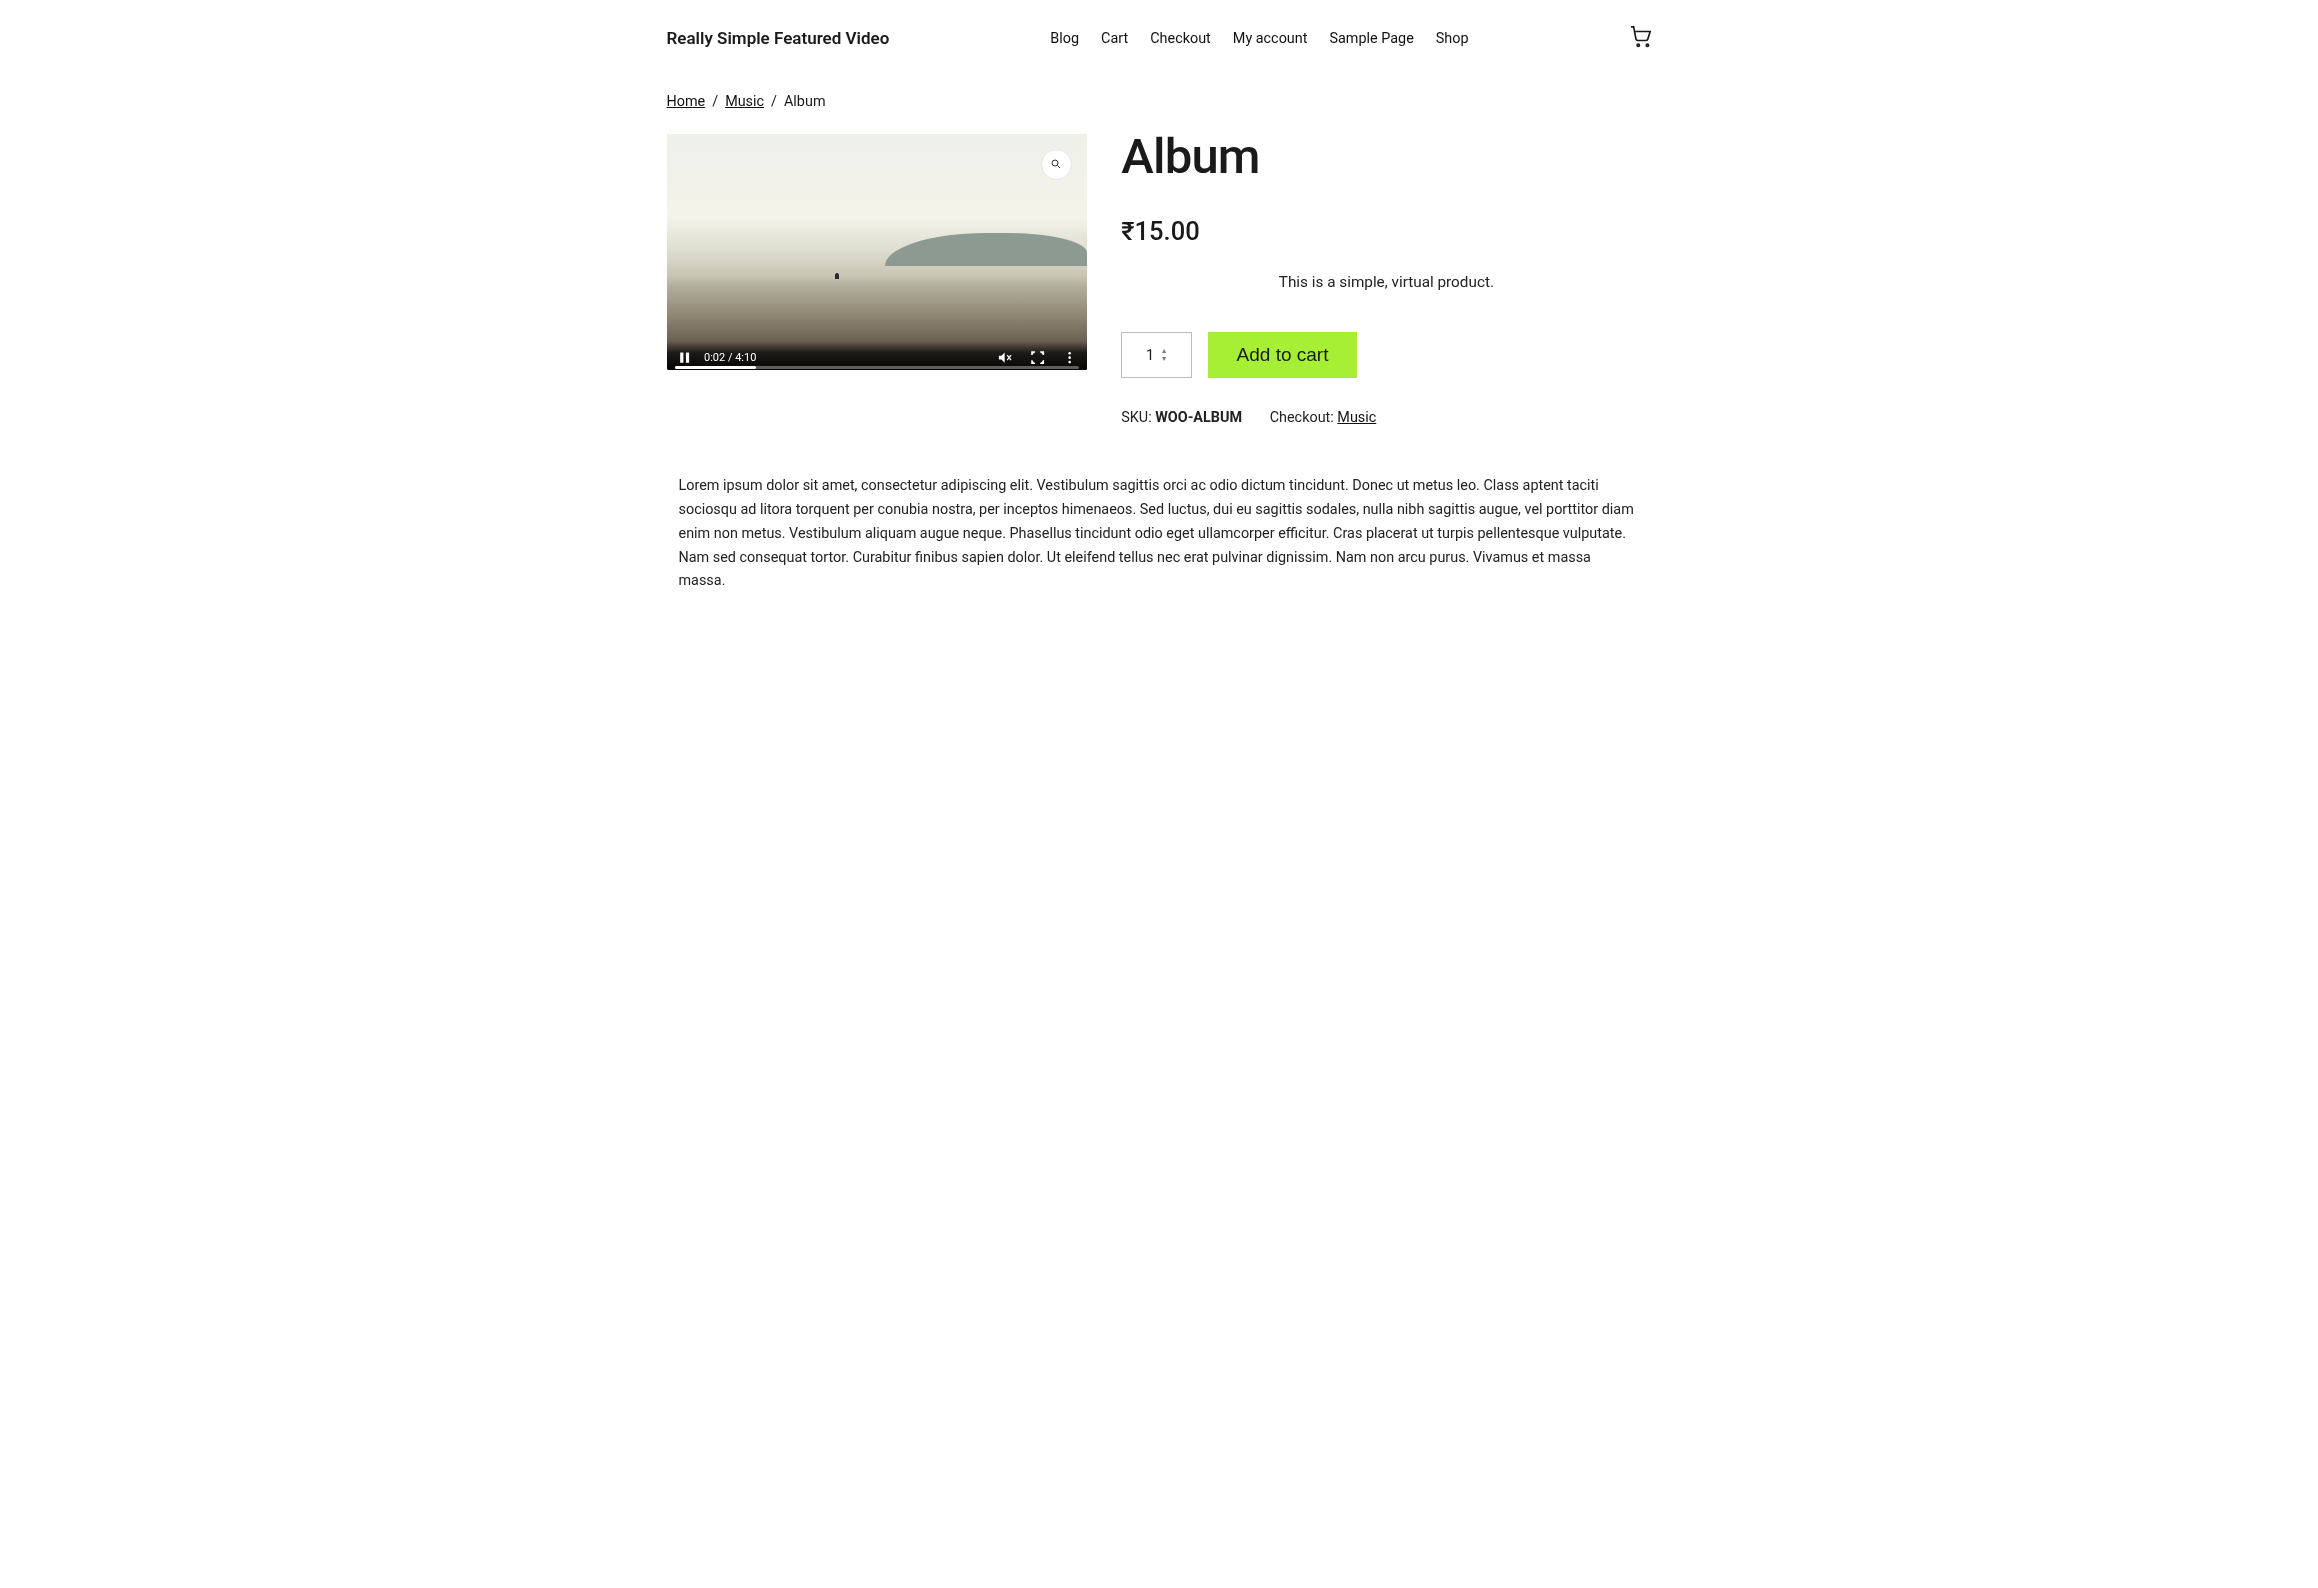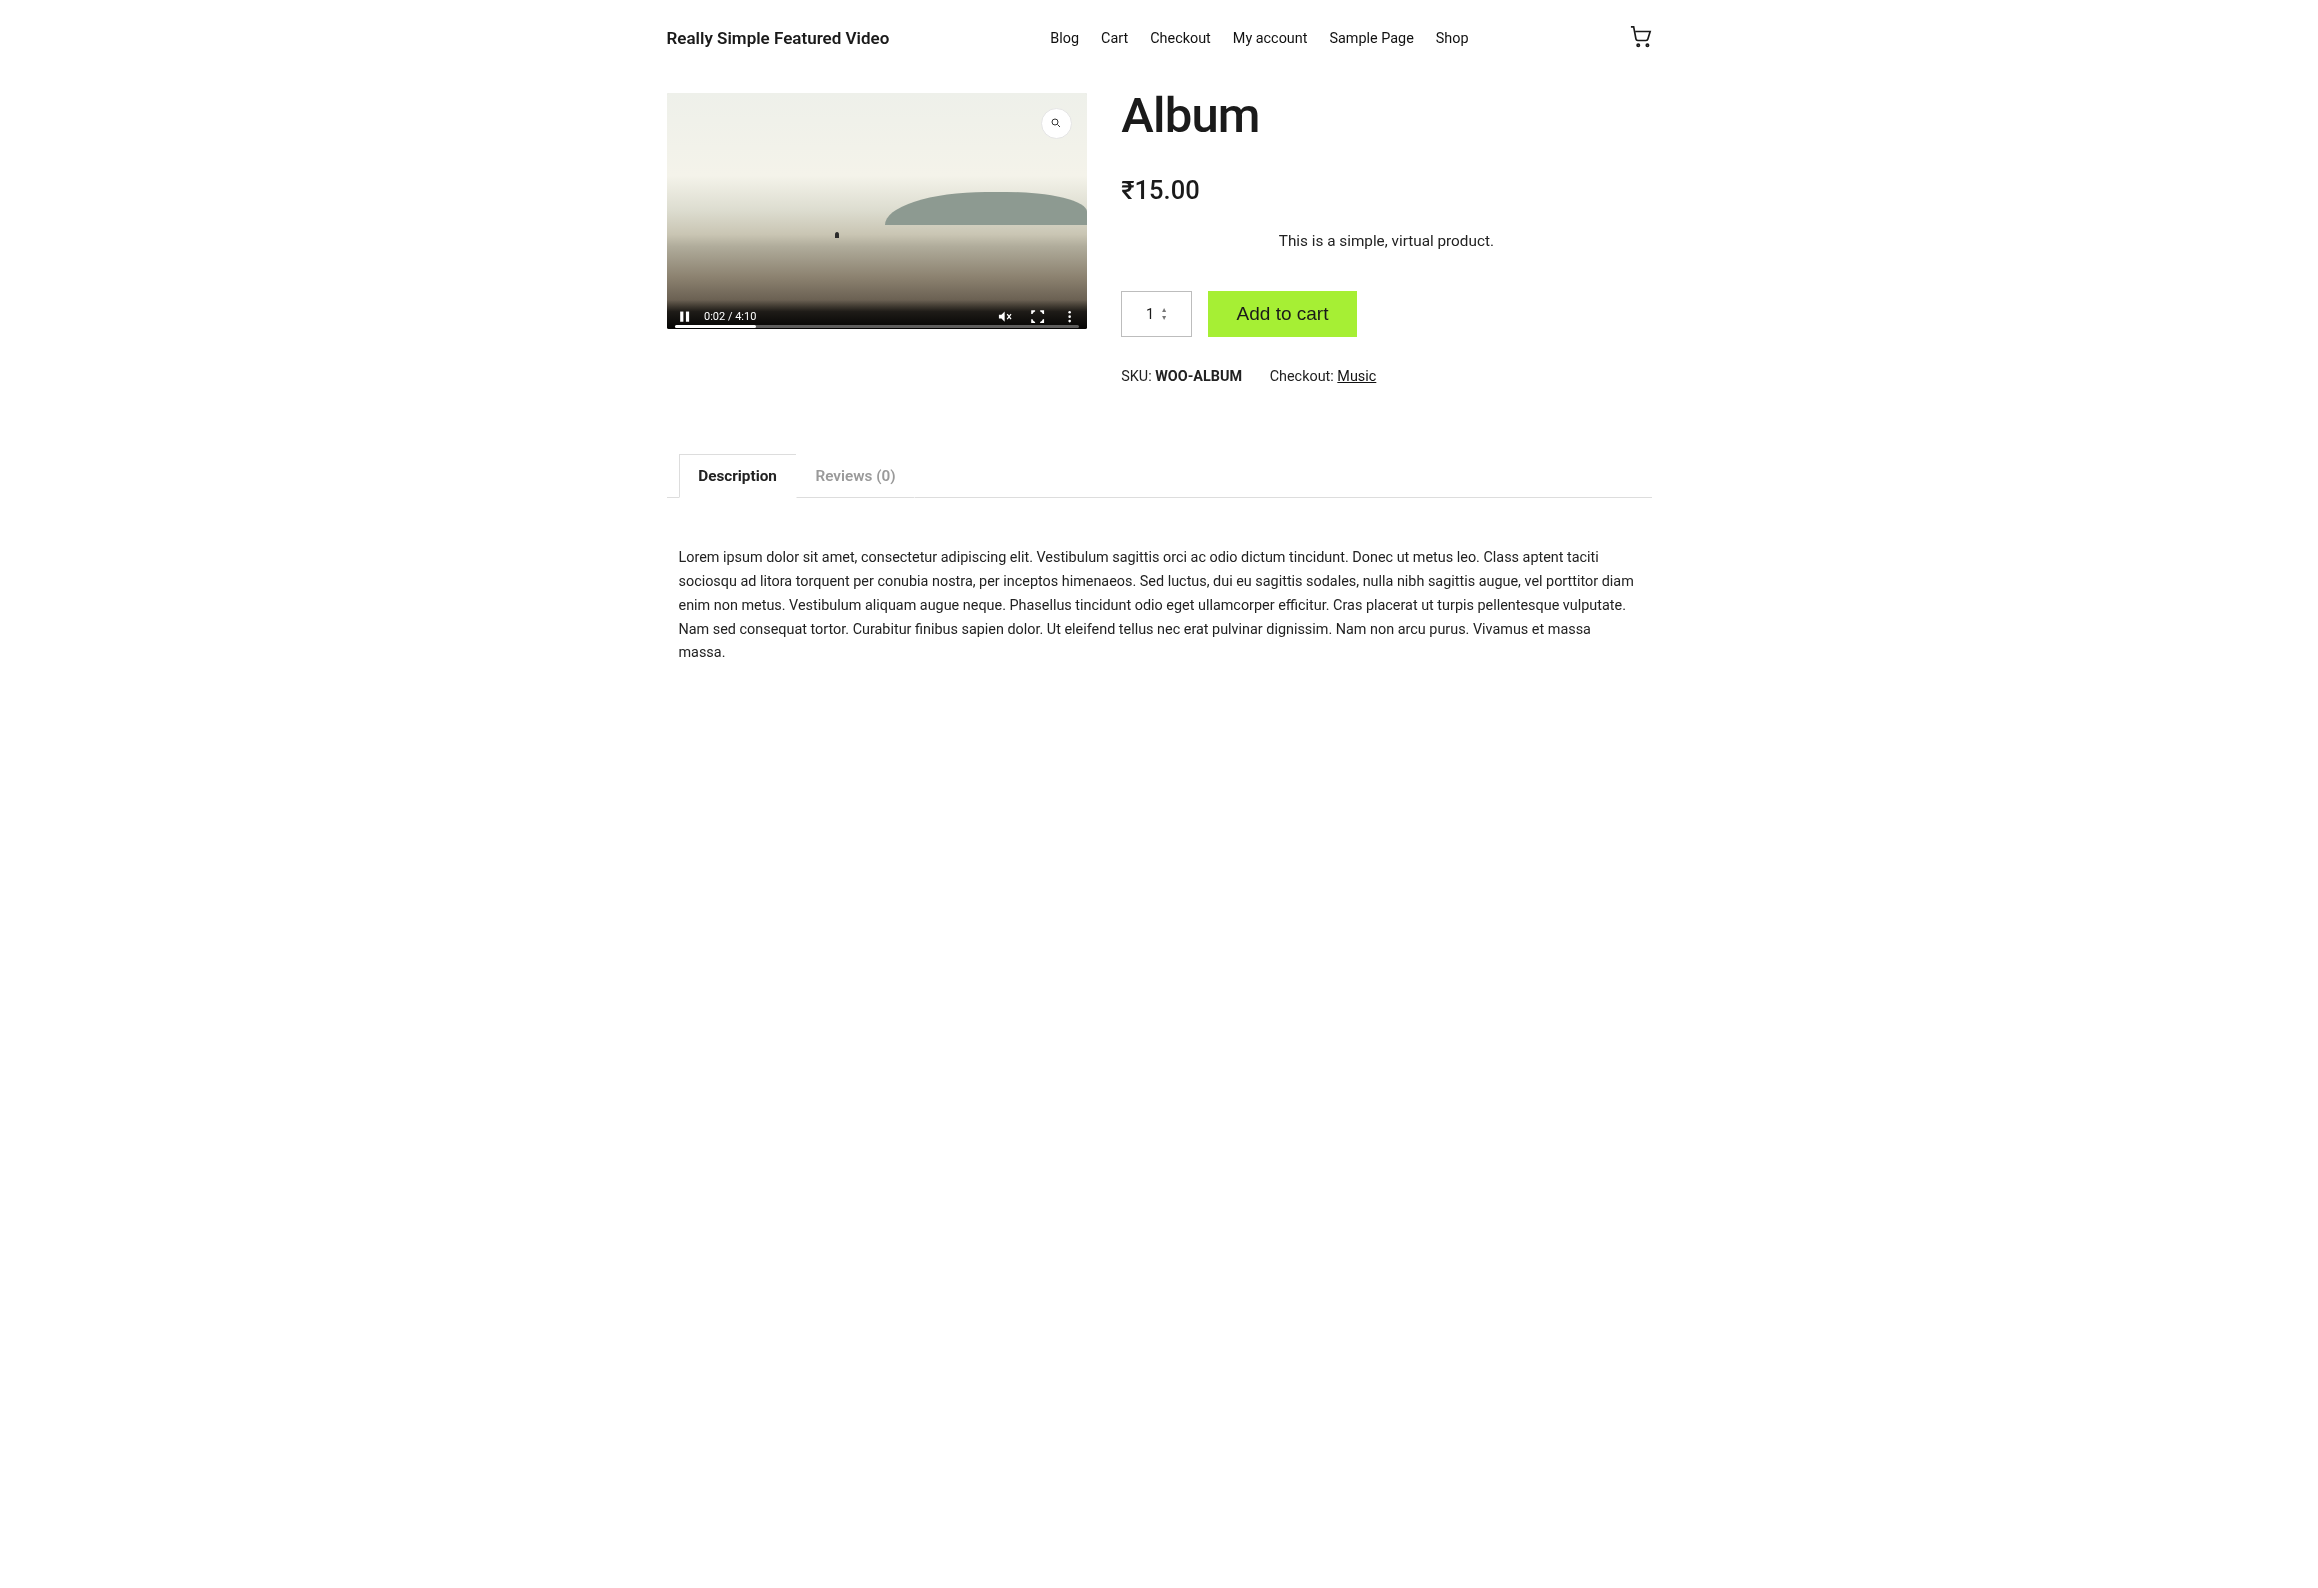--- a/index.html
+++ b/index.html
@@ -214,20 +214,27 @@
     </nav>
     <a href="#" class="cart-icon">
       <svg viewBox="0 0 24 24">
           <circle cx="9" cy="21" r="1.3"></circle>
           <circle cx="19" cy="21" r="1.3"></circle>
           <path d="M1 1h3l2.5 13.2a2 2 0 0 0 2 1.6h9a2 2 0 0 0 2-1.6L22 6H6"></path>
         </svg>
     </a>
   </header>
 
+  <nav class="breadcrumb">
+    <a href="#">Home</a>
+    <span class="sep">/</span>
+    <a href="#">Music</a>
+    <span class="sep">/</span>
+    <span>Album</span>
+  </nav>
 
   <div class="product">
     <div class="gallery">
       <div class="main-media">
         <div class="sky"></div>
         <div class="hills"></div>
         <div class="bird"></div>
         <button class="zoom-btn">
           <svg viewBox="0 0 24 24">
               <circle cx="10" cy="10" r="6"></circle>
@@ -292,21 +299,17 @@
           <strong>WOO-ALBUM</strong>
         </span>
         <span class="row">
           <span>Checkout:</span>
           <a href="#">Music</a>
         </span>
       </div>
     </div>
   </div>
 
-  <div class="tabs">
-    <div class="tab active">Description</div>
-    <div class="tab inactive">Reviews (0)</div>
-  </div>
   <div class="tab-panel">
     <p>Lorem ipsum dolor sit amet, consectetur adipiscing elit. Vestibulum sagittis orci ac odio dictum tincidunt. Donec ut metus leo. Class aptent taciti sociosqu ad litora torquent per conubia nostra, per inceptos himenaeos. Sed luctus, dui eu sagittis sodales, nulla nibh sagittis augue, vel porttitor diam enim non metus. Vestibulum aliquam augue neque. Phasellus tincidunt odio eget ullamcorper efficitur. Cras placerat ut turpis pellentesque vulputate. Nam sed consequat tortor. Curabitur finibus sapien dolor. Ut eleifend tellus nec erat pulvinar dignissim. Nam non arcu purus. Vivamus et massa massa.</p>
   </div>
 </div>
 
 
 </body></html>

